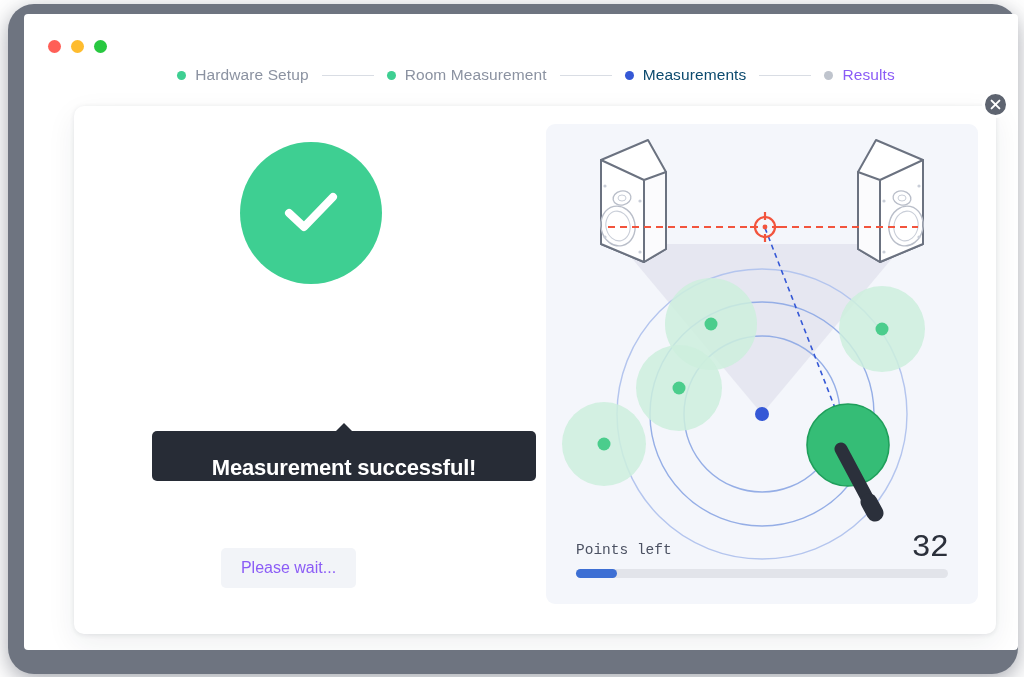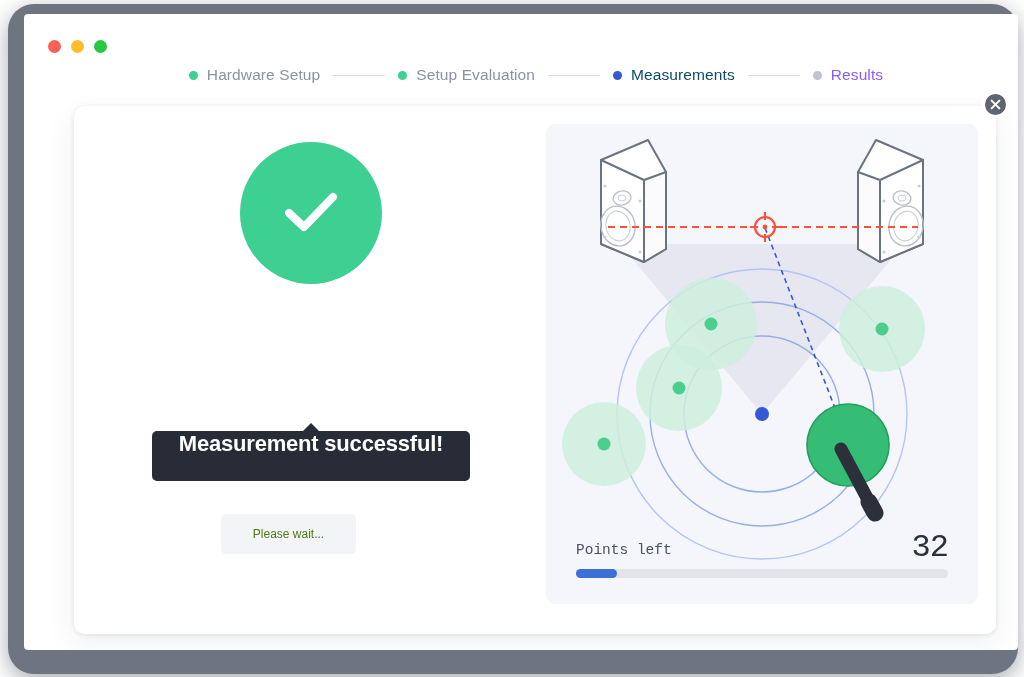--- a/index.html
+++ b/index.html
@@ -119,51 +119,51 @@
     left: 166px; top: 36px;
     width: 142px; height: 142px;
     border-radius: 50%;
     background: #3ecf92;
     display: flex; align-items: center; justify-content: center;
   }
 
   #tooltip {
     position: absolute;
     left: 78px; top: 325px;
-    width: 318px;
+    width: 384px;
     height: 50px;
     background: #272c36;
     border-radius: 5px;
-    display: flex; align-items: flex-start; justify-content: center;
+    display: flex; align-items: flex-end; justify-content: center;
   }
   #tooltip-arrow {
     position: absolute;
     left: 50%; top: -8px;
     margin-left: -9px;
     width: 0; height: 0;
     border-left: 9px solid transparent;
     border-right: 9px solid transparent;
     border-bottom: 9px solid #272c36;
   }
   #tooltip-text {
     color: #ffffff;
     font-size: 22px;
     font-weight: bold;
     letter-spacing: -0.2px;
   }
 
   #wait-button {
     position: absolute;
-    left: 147px; top: 408px;
+    left: 147px; top: 442px;
     width: 135px; height: 40px;
     border-radius: 5px;
     background: #f2f4f8;
     border: none;
-    color: #4d7c0f;
-    font-size: 12px;
+    color: #8b5cf6;
+    font-size: 16px;
     font-family: "Liberation Sans", sans-serif;
     cursor: default;
   }
 
   
   #viz-panel {
     position: absolute;
     left: 472px; top: 18px;
     width: 432px; height: 480px;
     background: #f4f6fb;
@@ -220,21 +220,21 @@
       </div>
 
       <nav id="stepper">
         <div class="step">
           <span class="step-dot" style="background:#3ecf92"></span>
           <span class="step-label" style="color:#8b92a1">Hardware Setup</span>
         </div>
         <span class="step-connector"></span>
         <div class="step">
           <span class="step-dot" style="background:#3ecf92"></span>
-          <span class="step-label" style="color:#8b92a1">Setup Evaluation</span>
+          <span class="step-label" style="color:#8b92a1">Room Measurement</span>
         </div>
         <span class="step-connector"></span>
         <div class="step">
           <span class="step-dot" style="background:#3558d6"></span>
           <span class="step-label" style="color:#0c4a6e">Measurements</span>
         </div>
         <span class="step-connector"></span>
         <div class="step">
           <span class="step-dot" style="background:#bfc4cd"></span>
           <span class="step-label" style="color:#8b5cf6">Results</span>

